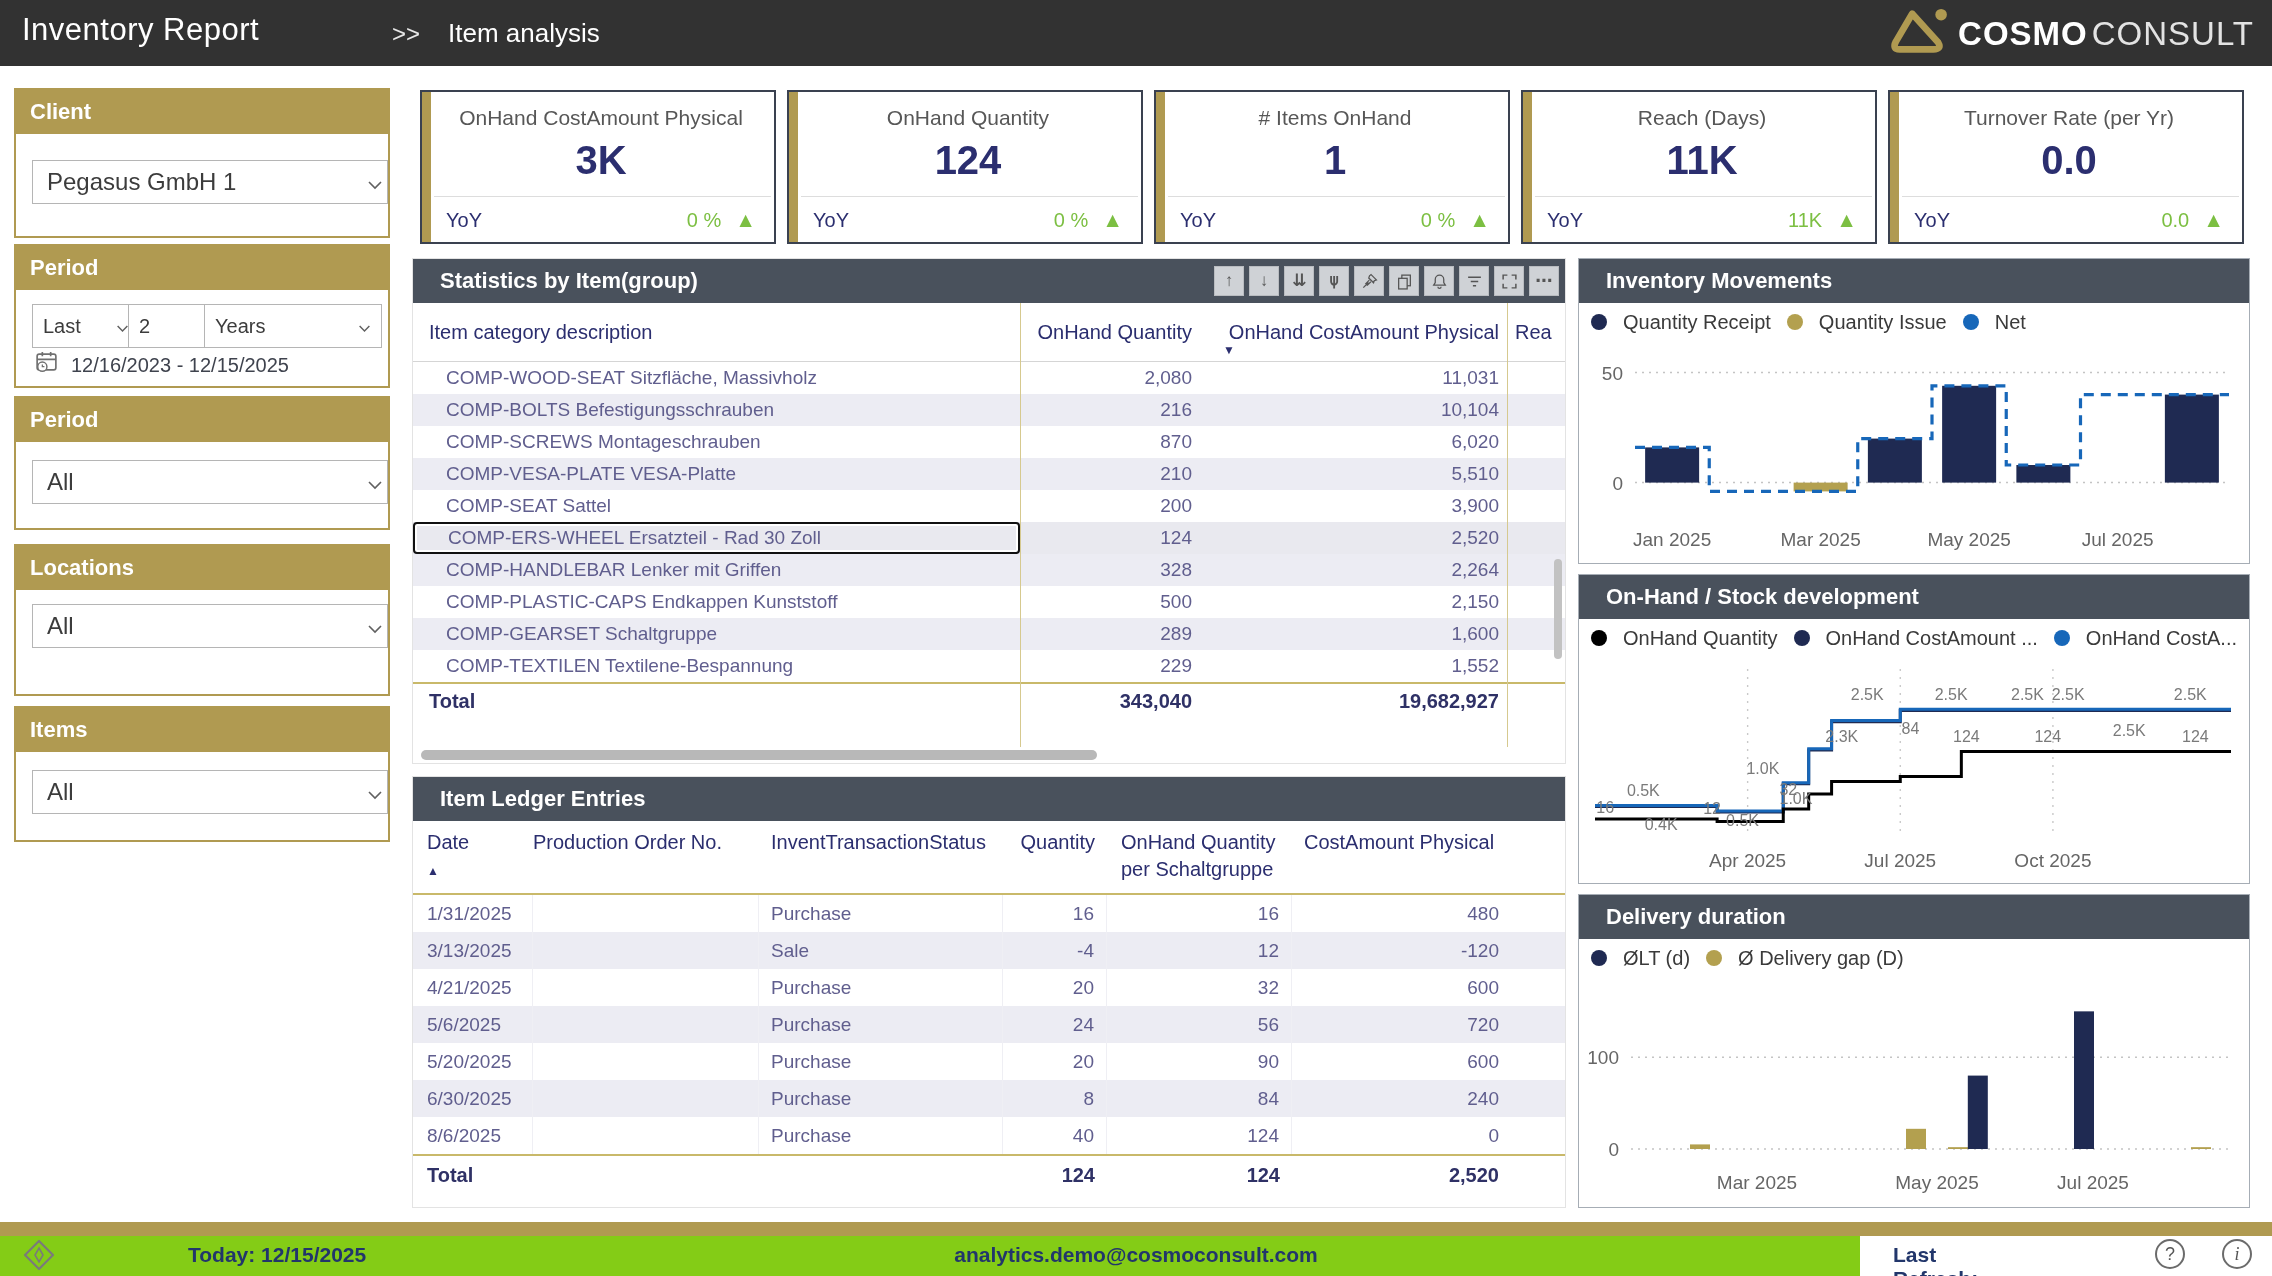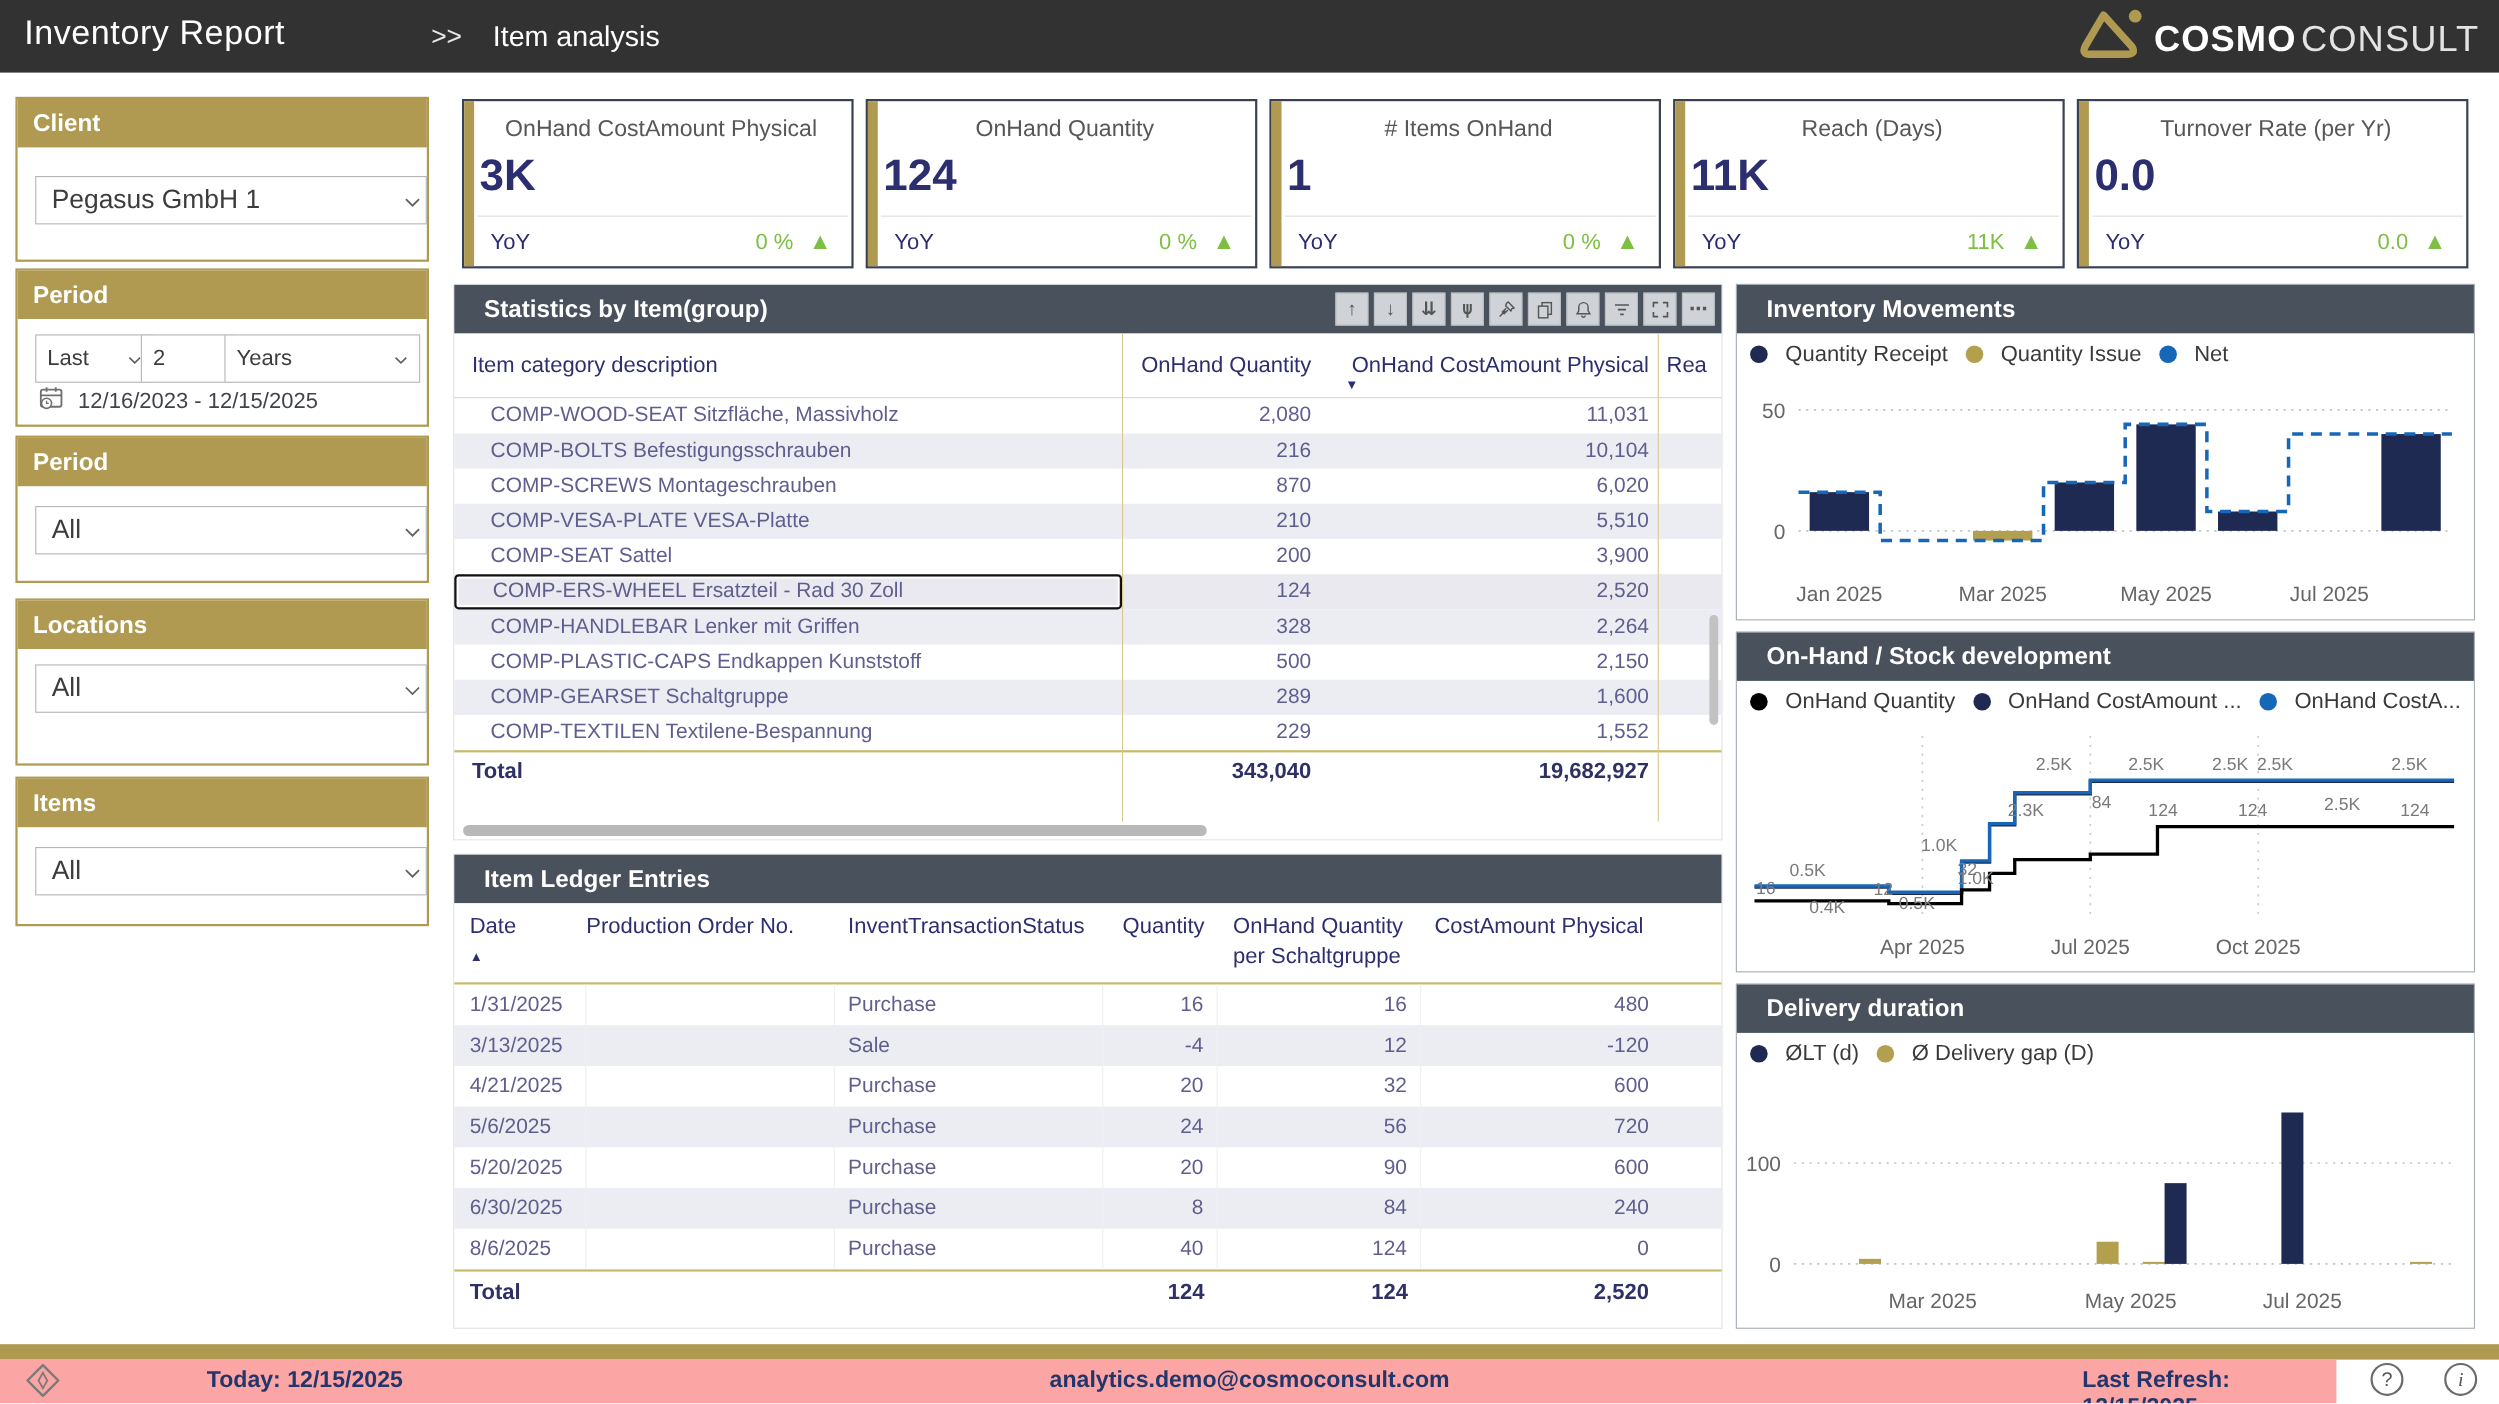--- a/index.html
+++ b/index.html
@@ -21,21 +21,21 @@
   .dd{position:absolute;left:16px;height:42px;border:1px solid #b5b5b5;background:#fff;
       font-size:24px;color:#3c3c3c;display:flex;align-items:center;justify-content:space-between;
       padding:0 4px 0 14px}
   .ctl{position:absolute;height:42px;border:1px solid #b5b5b5;background:#fff;font-size:20px;color:#3c3c3c;
        display:flex;align-items:center;justify-content:space-between;padding:0 10px}
   .daterow{position:absolute;left:18px;display:flex;align-items:center;gap:12px;font-size:20px;color:#3f434e}
   
   .kpi{position:absolute;top:90px;width:352px;height:150px;border:2px solid #3A4150;background:#fff}
   .kpi-accent{position:absolute;left:0;top:0;width:9px;height:100%;background:#B09A51}
   .kpi-title{position:absolute;left:14px;right:8px;top:14px;text-align:center;font-size:21px;color:#575757}
-  .kpi-value{position:absolute;left:14px;right:8px;top:46px;font-size:40px;font-weight:700;color:#2B2E6F}
+  .kpi-value{position:absolute;left:14px;right:8px;top:46px;text-align:center;font-size:40px;font-weight:700;color:#2B2E6F}
   .kpi-sep{position:absolute;left:12px;right:3px;top:104px;border-top:1px solid #ddd}
   .kpi-yoy{position:absolute;left:24px;right:18px;top:110px;height:36px;display:flex;align-items:center;justify-content:space-between}
   .yoy-l{font-size:20px;color:#2B2E6F}
   .yoy-r{display:flex;align-items:center;gap:14px}
   .yoy-v{font-size:20px;color:#7CBF42}
   .yoy-t{font-size:21px;color:#7CBF42}
   
   .panel{position:absolute;background:#fff;border:1px solid #e3e3e3}
   .ptitle{height:44px;background:#49515C;color:#fff;font-size:22px;font-weight:600;
           line-height:44px;padding-left:27px;position:relative}
@@ -73,21 +73,21 @@
   .cpanel{position:absolute;left:1578px;width:670px;background:#fff;border:1px solid #a6adb5}
   .legend{height:38px;display:flex;align-items:center;gap:16px;padding-left:12px;overflow:hidden;white-space:nowrap}
   .litem{display:inline-flex;align-items:center;gap:16px}
   .ldot{width:16px;height:16px;border-radius:50%;display:inline-block}
   .llab{font-size:20px;color:#3a3a3a}
   .axlab{font-size:19px;fill:#666}
   .axlab2{font-size:19px;fill:#666}
   .ptlab{font-size:16px;fill:#7a7a7a}
   
   .goldbar{position:absolute;left:0;top:1222px;width:2272px;height:14px;background:#B09A51}
-  .foot{position:absolute;left:0;top:1236px;width:2124px;height:40px;background:#fca5a5}
+  .foot{position:absolute;left:0;top:1236px;width:1860px;height:40px;background:#84cc16}
   .foot-text{font-size:21px;font-weight:700;color:#22366B;position:absolute;top:7px}
   .circ{position:absolute;top:3px;width:30px;height:30px;border:2px solid #6b6b6b;border-radius:50%;
         color:#555;font-size:18px;display:flex;align-items:center;justify-content:center;box-sizing:border-box}
   .sbar-h{position:absolute;height:10px;background:#b8b8b8;border-radius:5px}
   .sbar-v{position:absolute;width:8px;background:#c2c2c2;border-radius:4px}
 </style>
 </head>
 <body>
 
 <div id="app">

